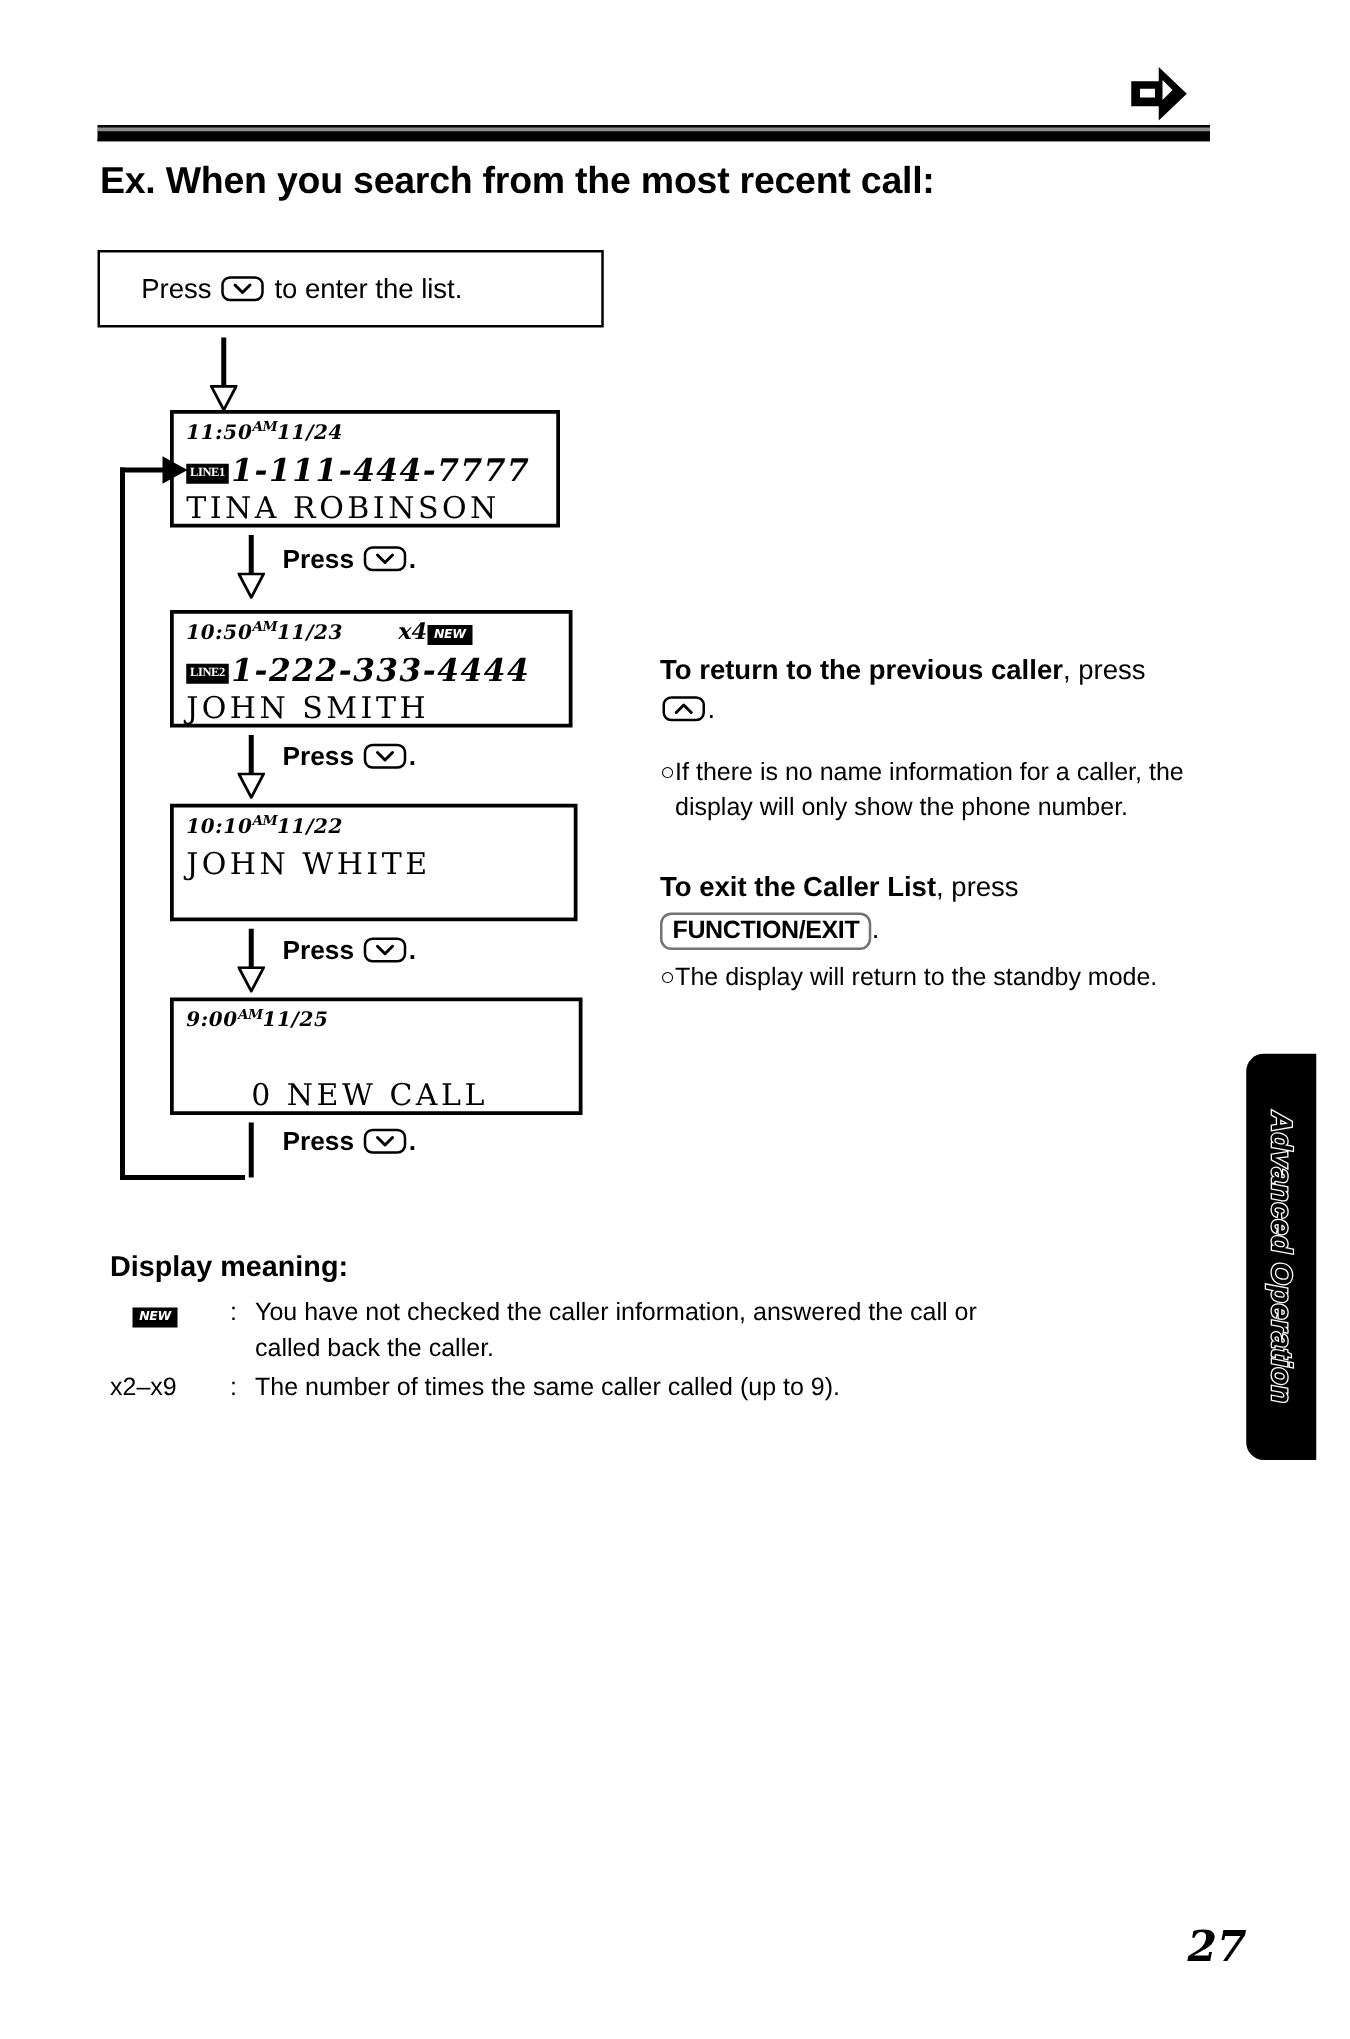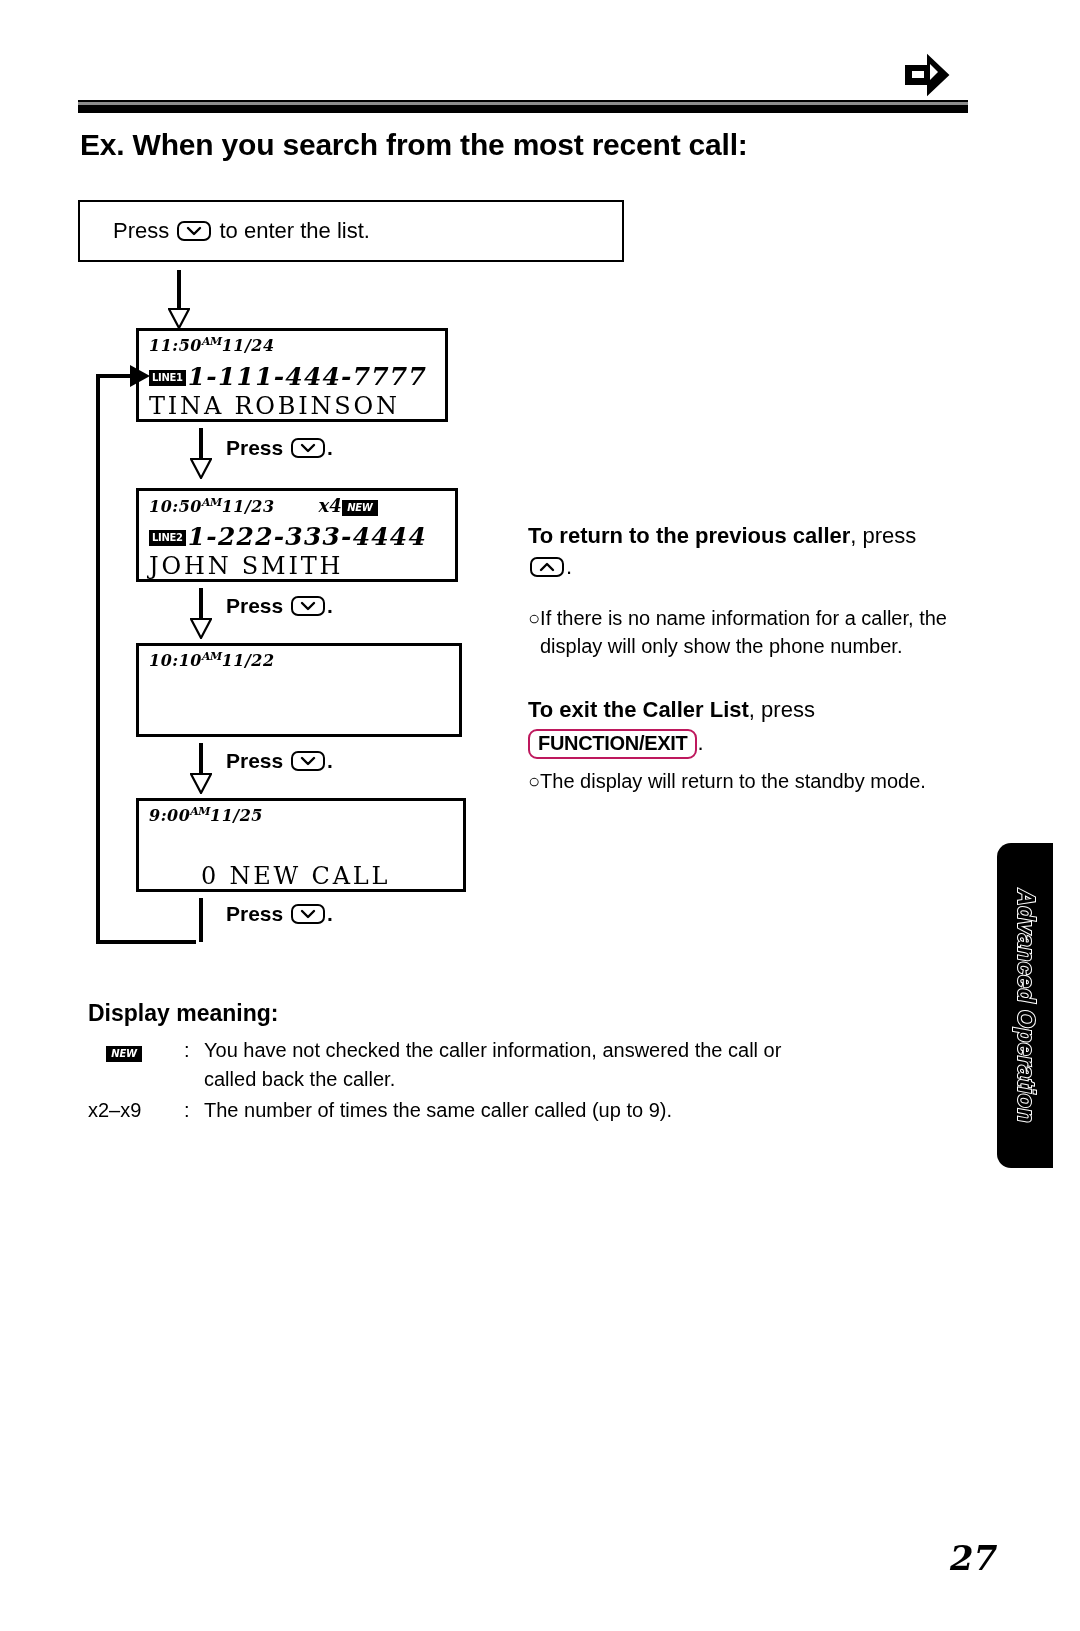--- a/index.html
+++ b/index.html
@@ -61,21 +61,21 @@
     left: 78px;
     top: 200px;
     width: 480px;
     height: 780px;
   }
 
   .press-box {
     position: absolute;
     left: 0;
     top: 0;
-    width: 546px;
+    width: 405px;
     height: 62px;
     border: 2px solid #000;
     box-sizing: border-box;
   }
   .press-box-text {
     position: absolute;
     left: 33px;
     top: 16px;
     font-size: 22px;
     white-space: nowrap;
@@ -90,21 +90,21 @@
     line-height: 1;
     vertical-align: -3px;
     margin: 0 2px;
     font-size: 17px;
     font-weight: bold;
   }
   .key svg { display: block; }
 
   .keyword-box {
     display: inline-block;
-    border: 2px solid #be185d;
+    border: 2px solid #737373;
     border-radius: 9px;
     padding: 1px 8px 2px 8px;
     font-size: 20px;
     font-weight: bold;
     line-height: 1.15;
     letter-spacing: -0.3px;
   }
 
   
   .arrow-down {
@@ -191,20 +191,21 @@
     min-width: 26px;
   }
   .badge-new {
     min-width: 30px;
     font-style: italic;
     vertical-align: 1px;
   }
   .badge-line {
     margin-right: 2px;
     vertical-align: 4px;
+    font-family: Liberation Serif, serif;
   }
 
   .press-label {
     position: absolute;
     font-size: 21px;
     font-weight: bold;
     white-space: nowrap;
   }
 
   
@@ -400,20 +401,23 @@
       <svg width="20" height="16" viewBox="0 0 20 16">
         <path d="M4 5 L10 11 L16 5" fill="none" stroke="#000" stroke-width="2.4" stroke-linecap="round" stroke-linejoin="round"></path>
       </svg>
     </span><span>.</span>
   </div>
 
   <div class="lcd" style="left:58px; top:443px; width:326px; height:94px;">
     <div class="lcd-line">
       <span class="lcd-time">10:10</span><span class="lcd-ampm">AM</span><span class="lcd-time">11/22</span>
     </div>
+    <div class="lcd-line" style="height:30px;">
+      <span class="lcd-name">JOHN  WHITE</span>
+    </div>
   </div>
 
   <div class="arrow-down" style="left:112px; top:543px; height:52px;">
     <div class="shaft" style="height:32px;"></div>
     <svg style="position:absolute; left:0; top:30px;" width="22" height="21" viewBox="0 0 22 21">
       <path d="M1 1 L21 1 L11 20 Z" fill="#fff" stroke="#000" stroke-width="2.2"></path>
     </svg>
   </div>
   <div class="press-label" style="left:148px; top:549px;">
     <span>Press</span>

